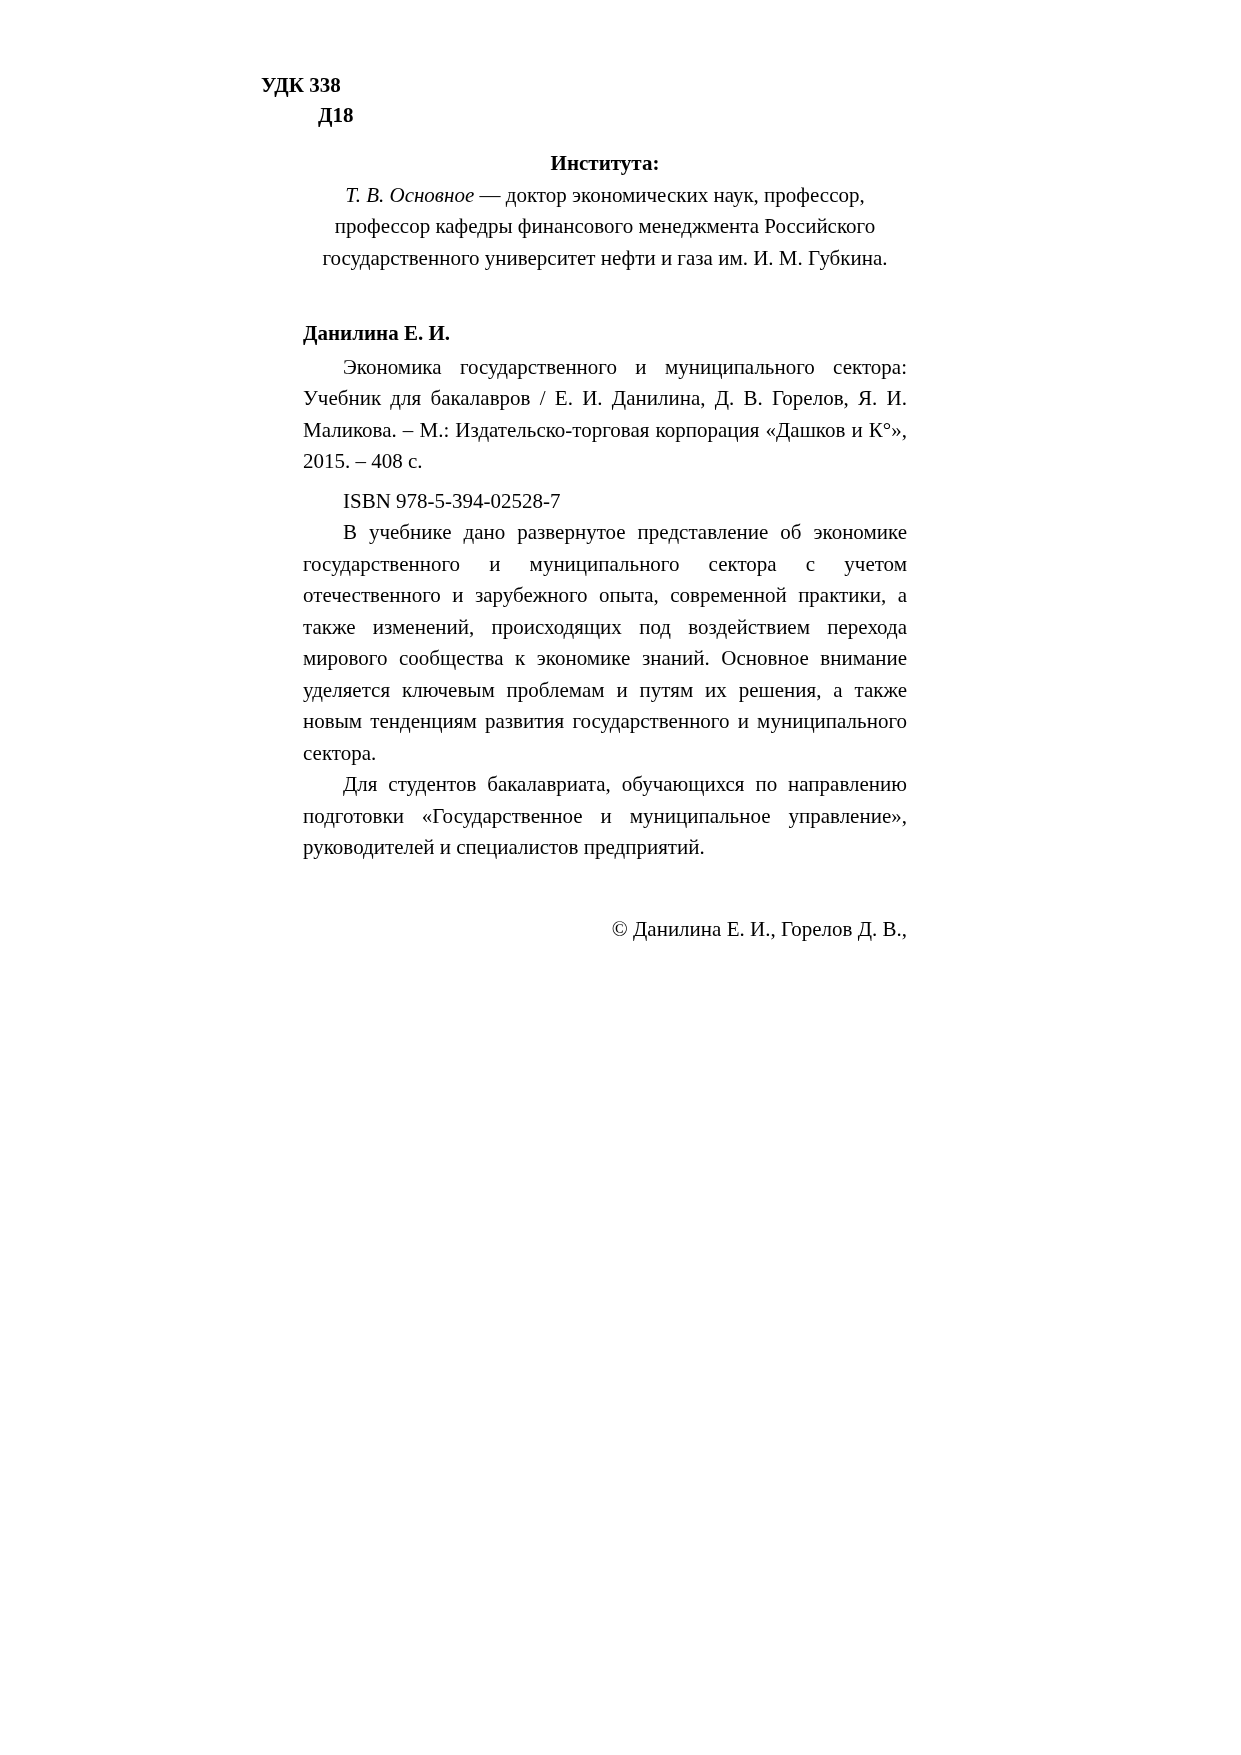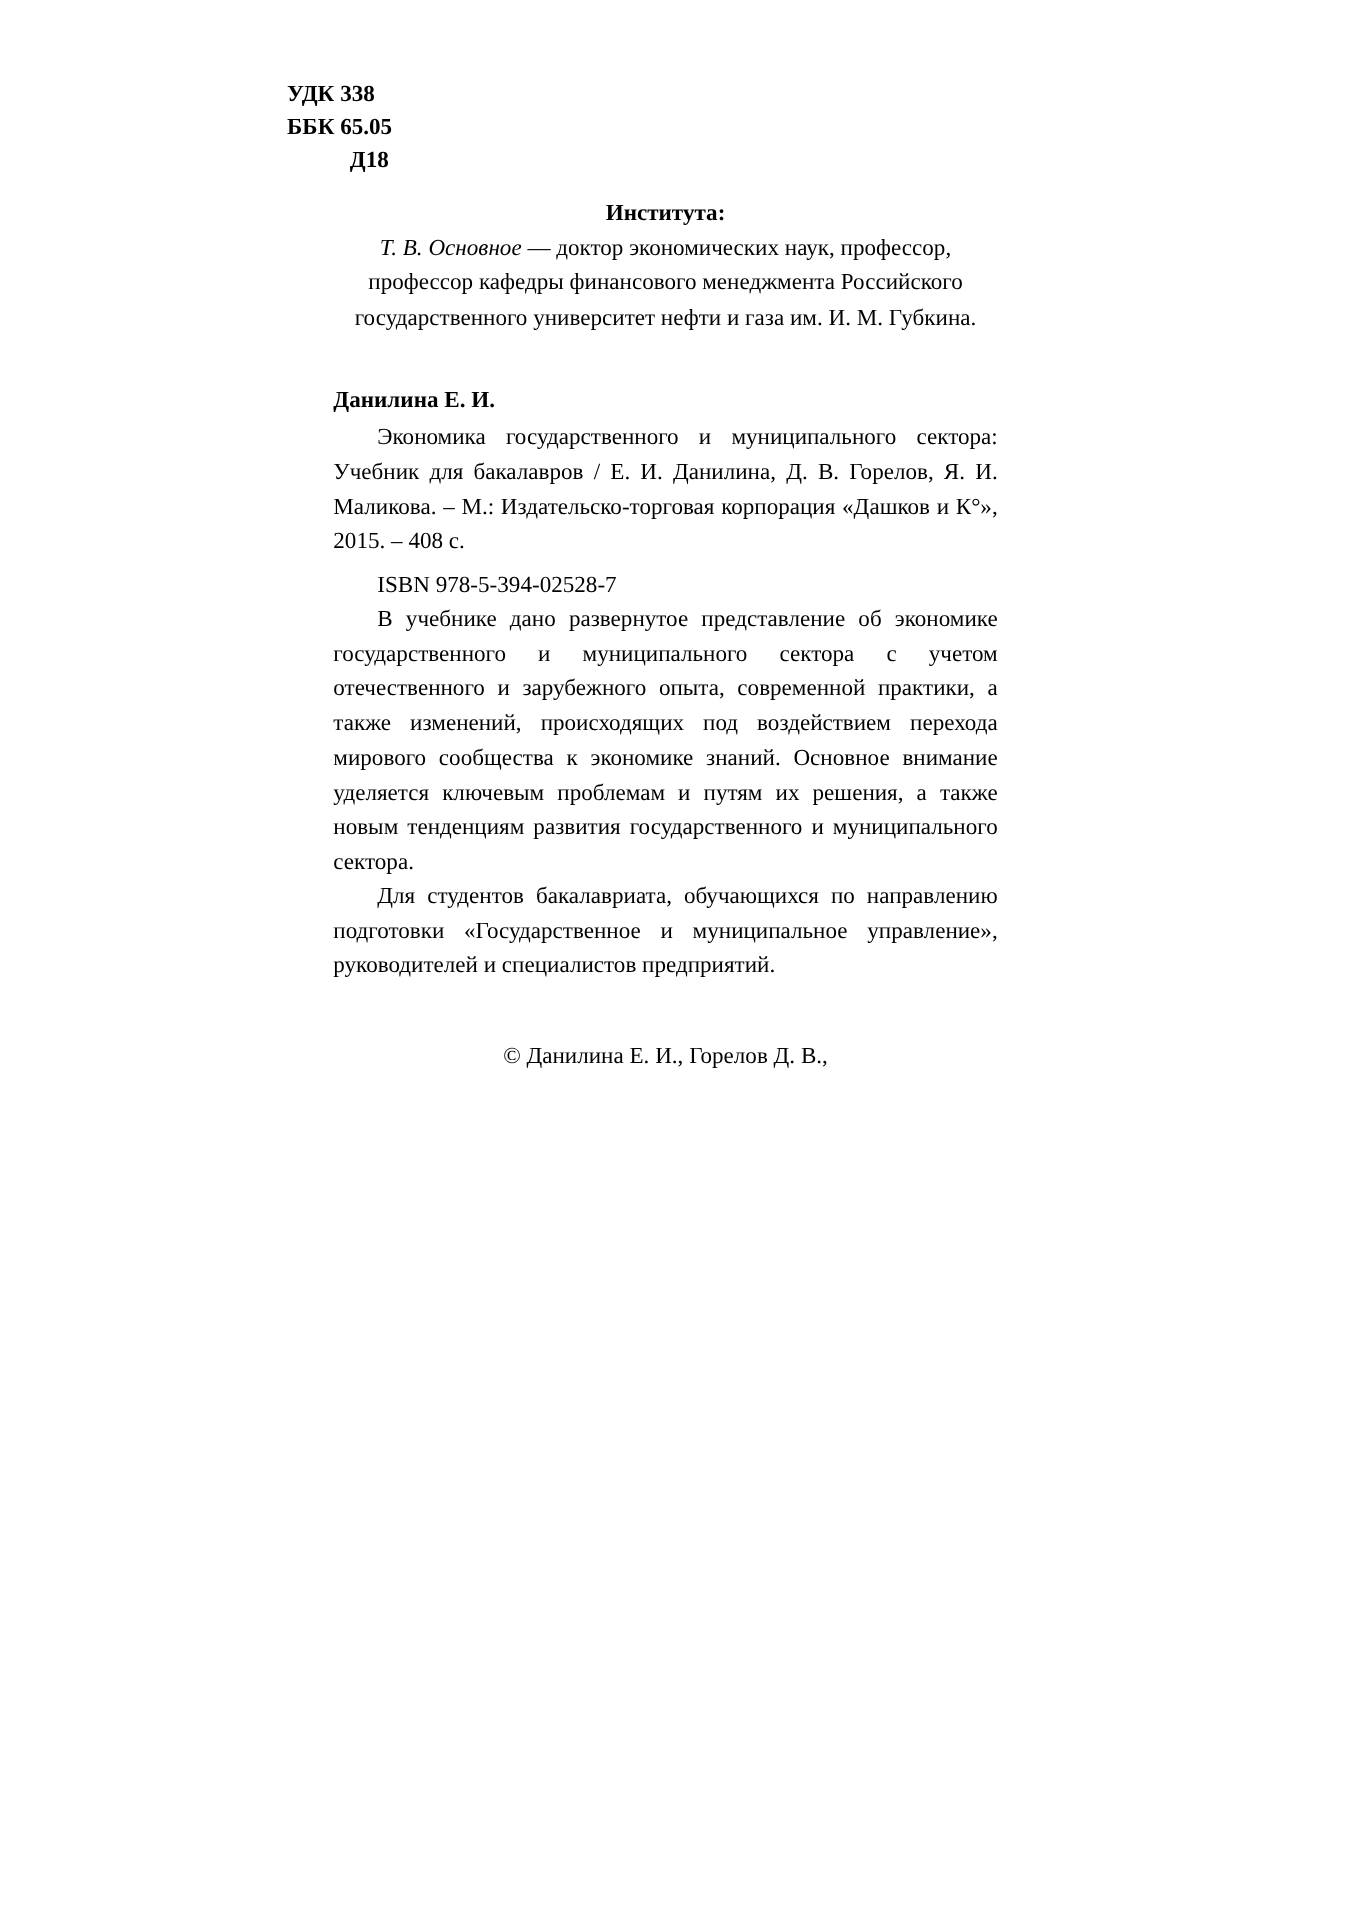--- a/index.html
+++ b/index.html
@@ -76,33 +76,31 @@
     margin: 0;
     text-align: justify;
     text-indent: 40px;
   }
   
   .copyright {
     margin-top: 50px;
     text-align: right;
   }
   .copyright p {
-    margin: 16px;
-    text-align: center;
+    margin: 0;
   }
 </style>
 </head>
 <body>
 
 <div class="page">
   <div class="content">
 
     <div class="udk-block">
       <div>УДК 338</div>
-      <div>ББК 65.05</div>
       <div class="d18">Д18</div>
     </div>
 
     <div class="reviewers">
       <p class="rev-heading">Института:</p>
       <p class="reviewer"><span class="it">Т. В. Основное</span><span> — доктор экономических наук, профессор, профессор кафедры финансового менеджмента Российского государственного университет нефти и газа им. И. М. Губкина.</span></p>
     </div>
 
     <div class="biblio">
       <p class="author-line">Данилина Е. И.</p>

